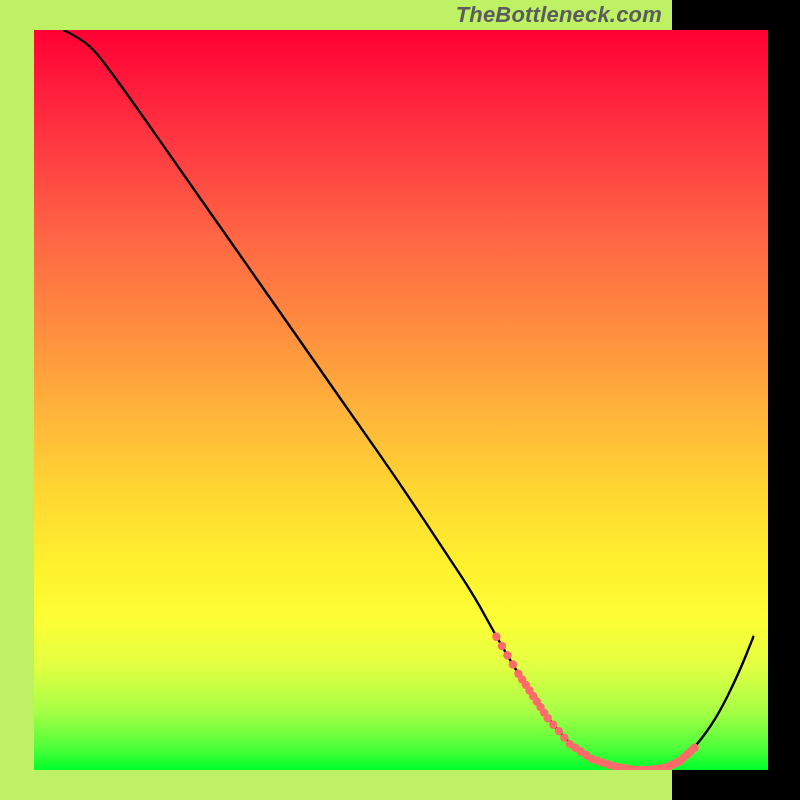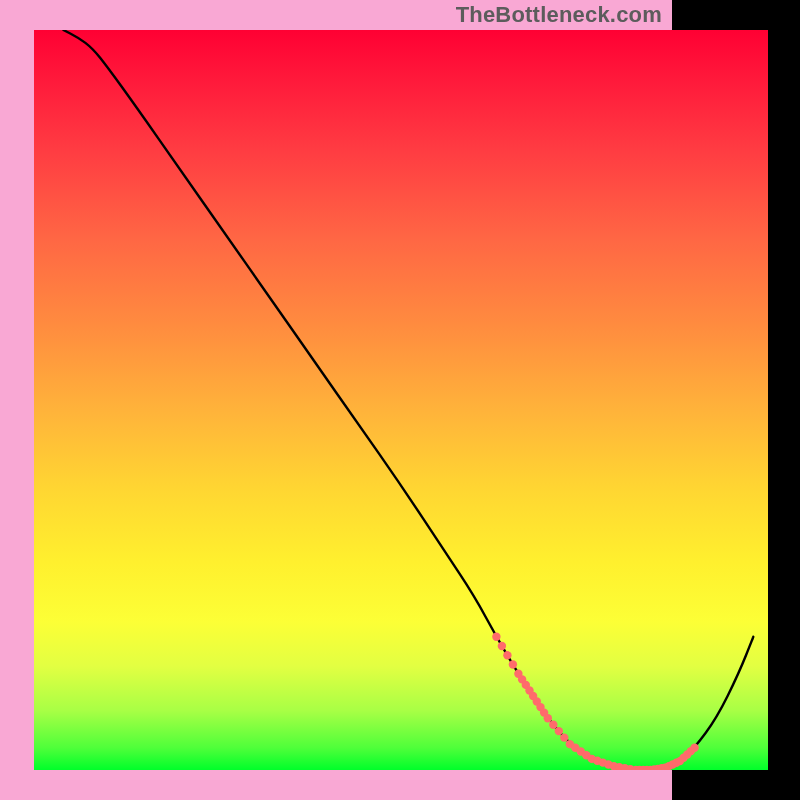--- a/index.html
+++ b/index.html
@@ -8,21 +8,22 @@
     width: 800px;
     height: 800px;
     background: #000;
     overflow: hidden;
     font-family: Arial, Helvetica, sans-serif;
   }
   .frame {
     position: relative;
     width: 672px;
     height: 800px;
-    background: #f9a8d4;
+    background: #bef264;
+    font-style: italic;
   }
   .watermark {
     position: absolute;
     top: 2px;
     right: 10px;
     color: #5c5c5c;
     font-size: 22px;
     font-weight: 600;
     letter-spacing: 0.2px;
     z-index: 20;

